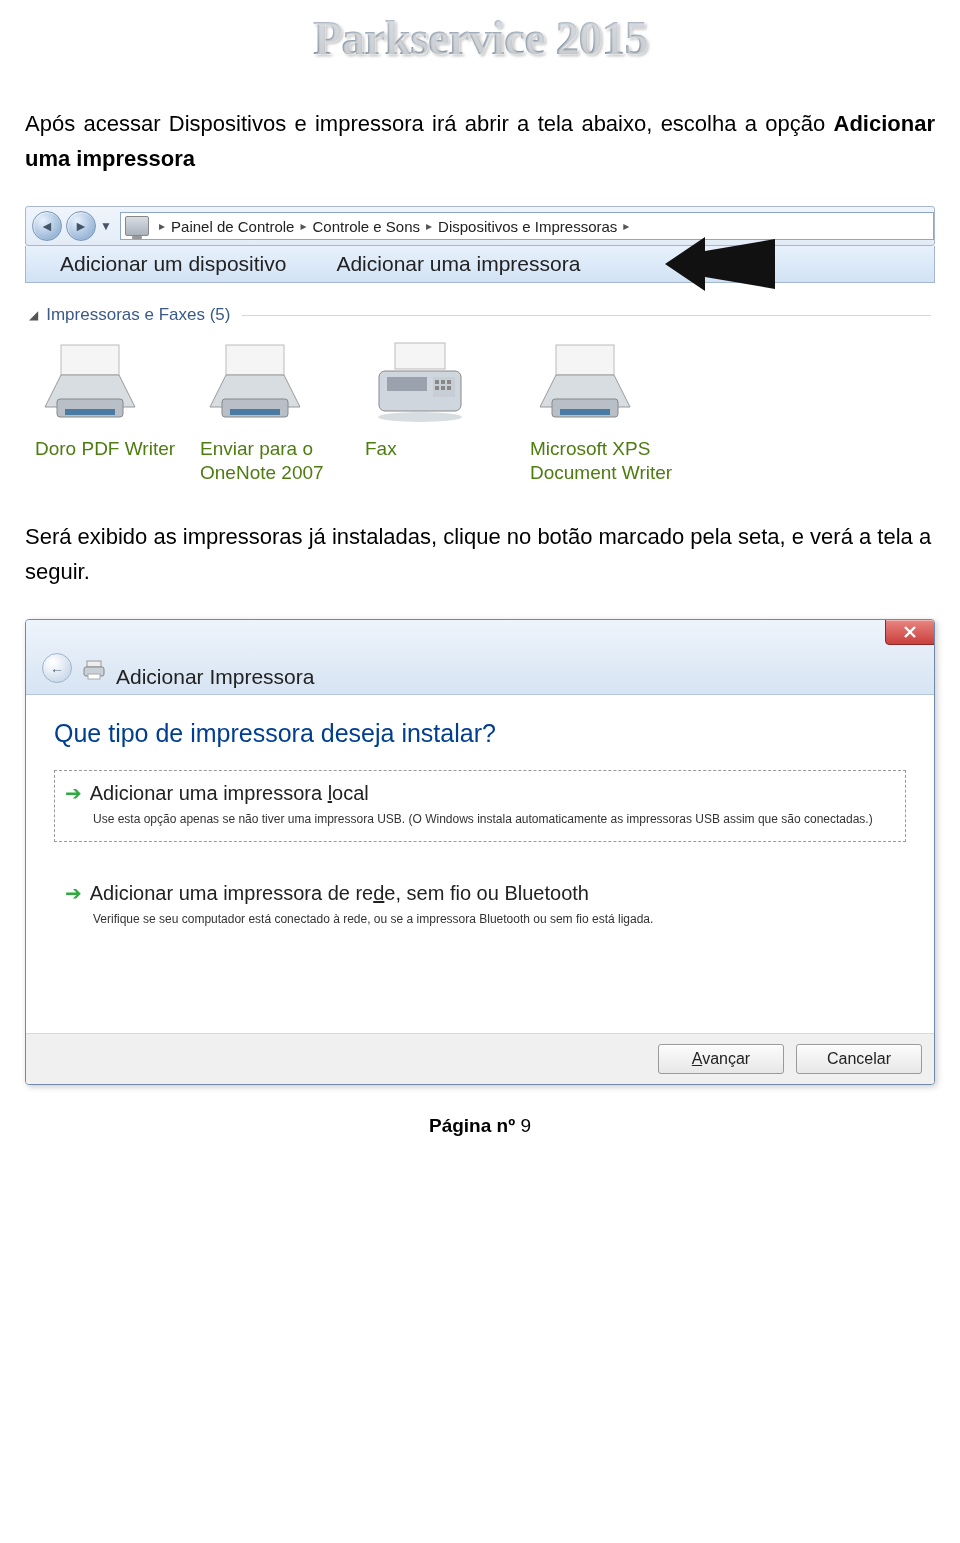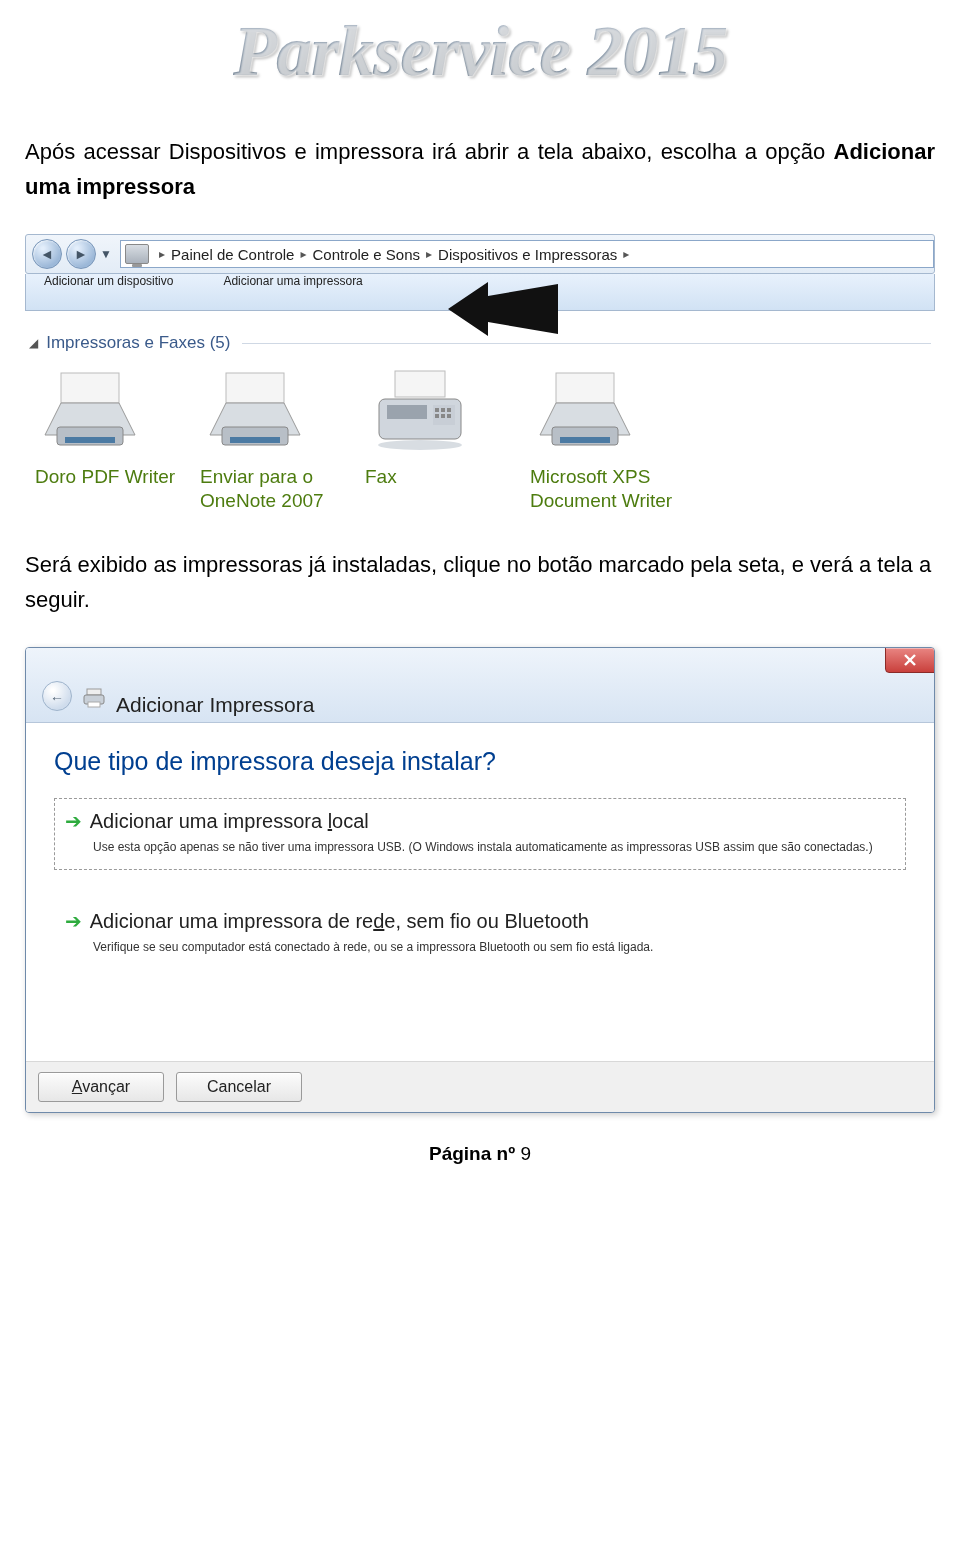--- a/index.html
+++ b/index.html
@@ -1,31 +1,31 @@
 <!DOCTYPE html>
 <html><head>
 <meta charset="utf-8">
 <style>
   body{margin:0;background:#fff;font-family:Arial,Helvetica,sans-serif;color:#000;width:960px}
   .page{padding:0 25px 20px}
   .logo-wrap{text-align:center;padding:10px 0 25px}
-  .logo{font-family:"Times New Roman",serif;font-size:72px;font-weight:bold;font-style:italic;color:#6a7a8a;letter-spacing:-1px;text-shadow:1px 1px 2px rgba(255,255,255,.7),2px 2px 3px rgba(0,0,0,.3);background:linear-gradient(#b9c5d3,#5c6f82);-webkit-background-clip:text;-webkit-text-fill-color:transparent;display:inline-block}
+  .logo{font-family:"Times New Roman",serif;font-size:48px;font-weight:bold;color:#6a7a8a;letter-spacing:-1px;text-shadow:1px 1px 2px rgba(255,255,255,.7),2px 2px 3px rgba(0,0,0,.3);background:linear-gradient(#b9c5d3,#5c6f82);-webkit-background-clip:text;-webkit-text-fill-color:transparent;display:inline-block}
   .p1{font-size:22px;line-height:1.6;text-align:justify;margin:16px 0}
   .bold{font-weight:bold}
   .center{text-align:left}
   .screenshot{background:#fff;margin:30px 0}
   
   .exp-bar{background:linear-gradient(#f0f5fb,#e3ecf6);border:1px solid #a5b8cf;border-radius:3px;display:flex;align-items:center;height:38px;padding:0 0 0 4px;font-size:15px;color:#222}
   .nav-btn{width:28px;height:28px;border-radius:50%;background:radial-gradient(circle at 35% 30%,#e3eefb 5%,#9cb8d8 70%);border:1px solid #7a97ba;margin:0 2px;display:flex;align-items:center;justify-content:center;color:#456;font-size:14px;box-shadow:inset 1px 1px 2px rgba(255,255,255,.7)}
   .nav-drop{width:16px;height:18px;color:#456;display:flex;align-items:center;justify-content:center;font-size:12px;margin-right:6px}
   .addr-box{flex:1;background:#fff;border:1px solid #8ba7c9;height:26px;display:flex;align-items:center;padding:0 4px;font-size:15px}
   .monitor-icon{width:22px;height:18px;background:linear-gradient(#d8dde3,#aab2bc);border:1px solid #888;border-radius:2px;margin-right:4px;position:relative}
   .monitor-icon:after{content:"";position:absolute;bottom:-4px;left:6px;width:10px;height:3px;background:#999;border-radius:1px}
   .crumb-sep{color:#555;margin:0 6px;font-size:12px}
-  .menu-bar{background:linear-gradient(#e8f1fc,#d1e2f4);border:1px solid #a5b8cf;border-top:none;height:36px;display:flex;align-items:flex-start;padding:0 18px;font-size:12px;color:#222}
+  .menu-bar{background:linear-gradient(#e8f1fc,#d1e2f4);border:1px solid #a5b8cf;border-top:none;height:36px;display:flex;align-items:center;padding:0 34px;font-size:21px;color:#222}
   .menu-item{margin-right:50px}
   .big-arrow{position:relative;width:120px;height:70px;margin-left:30px}
   .big-arrow svg{width:100%;height:100%}
   .printers-section{margin-top:18px;padding:4px}
   .sec-title{font-size:17px;color:#3a5a8a;display:flex;align-items:center;gap:8px;margin-bottom:6px}
   .collapse-tri{color:#555;font-size:12px}
   .sec-line{border-top:1px solid #cfd8e4;margin-left:4px;flex:1}
   .printer-row{display:flex;gap:10px;padding:6px 0 0 6px}
   .printer{width:155px;text-align:left;font-size:19px;color:#4d7c0f;line-height:1.25}
   .printer svg{width:110px;height:90px}
@@ -38,21 +38,21 @@
   .printer-mini{width:24px;height:20px;margin-top:22px;margin-right:10px}
   .dlg-cap{font-size:21px;color:#222;margin-top:36px}
   .dlg-body{padding:24px 28px 14px;min-height:300px}
   .q{font-size:25px;color:#003f90;margin-bottom:22px}
   .opt{border:1px dashed transparent;padding:10px 10px 14px;margin-bottom:28px}
   .opt.selected{border:1px dashed #9a9a9a}
   .opt-title{font-size:20px;color:#222;display:flex;align-items:center;gap:8px}
   .go-arrow{color:#2eab3e;font-size:20px}
   .und{text-decoration:underline}
   .opt-desc{font-size:12px;color:#333;margin:6px 0 0 28px;line-height:1.35}
-  .dlg-foot{background:#f0f0f0;border-top:1px solid #d8d8d8;padding:10px 12px;display:flex;gap:12px}
+  .dlg-foot{background:#f0f0f0;border-top:1px solid #d8d8d8;padding:10px 12px;display:flex;justify-content:flex-end;gap:12px}
   .btn{background:linear-gradient(#fcfcfc,#e7e7e7);border:1px solid #9a9a9a;border-radius:3px;padding:5px 18px;font-size:16px;color:#222;min-width:88px;text-align:center;box-shadow:inset 0 1px 0 #fff}
   .footer{text-align:center;font-size:19px;margin-top:28px}
 </style>
 </head>
 <body>
 <div class="page">
 
 <div class="logo-wrap">
   <span class="logo">Parkservice 2015</span>
 </div>

